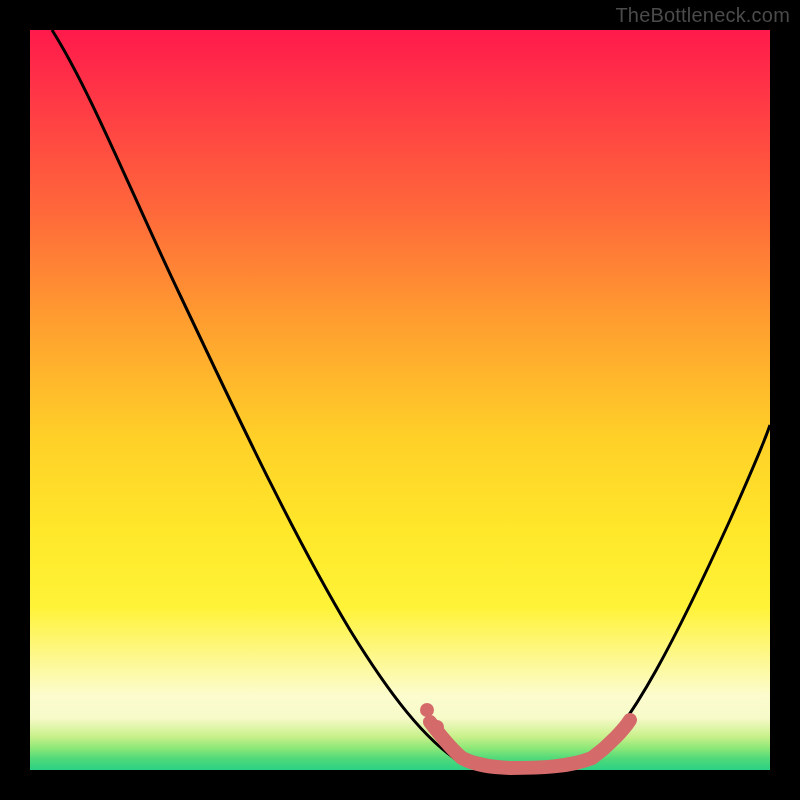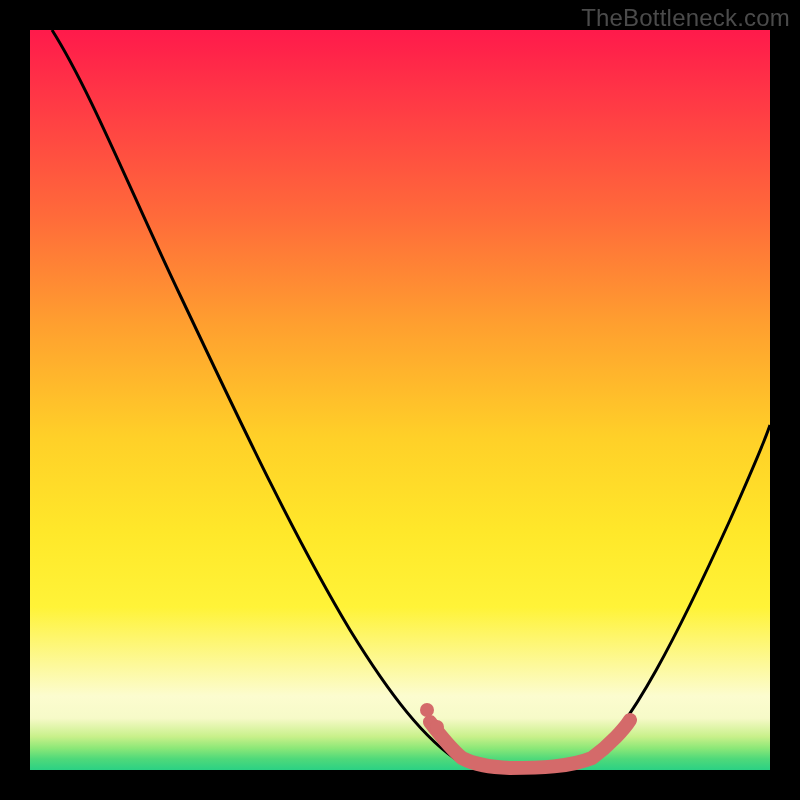--- a/index.html
+++ b/index.html
@@ -49,21 +49,21 @@
     top: 30px;
     width: 740px;
     height: 740px;
     overflow: visible;
   }
   .watermark {
     position: absolute;
     top: 4px;
     right: 10px;
     color: #4b4b4b;
-    font-size: 24px;
+    font-size: 20px;
     font-weight: 500;
     letter-spacing: 0.2px;
   }
 </style>
 </head>
 <body>
 
 <div class="frame">
   <div class="plot-area"></div>
 

